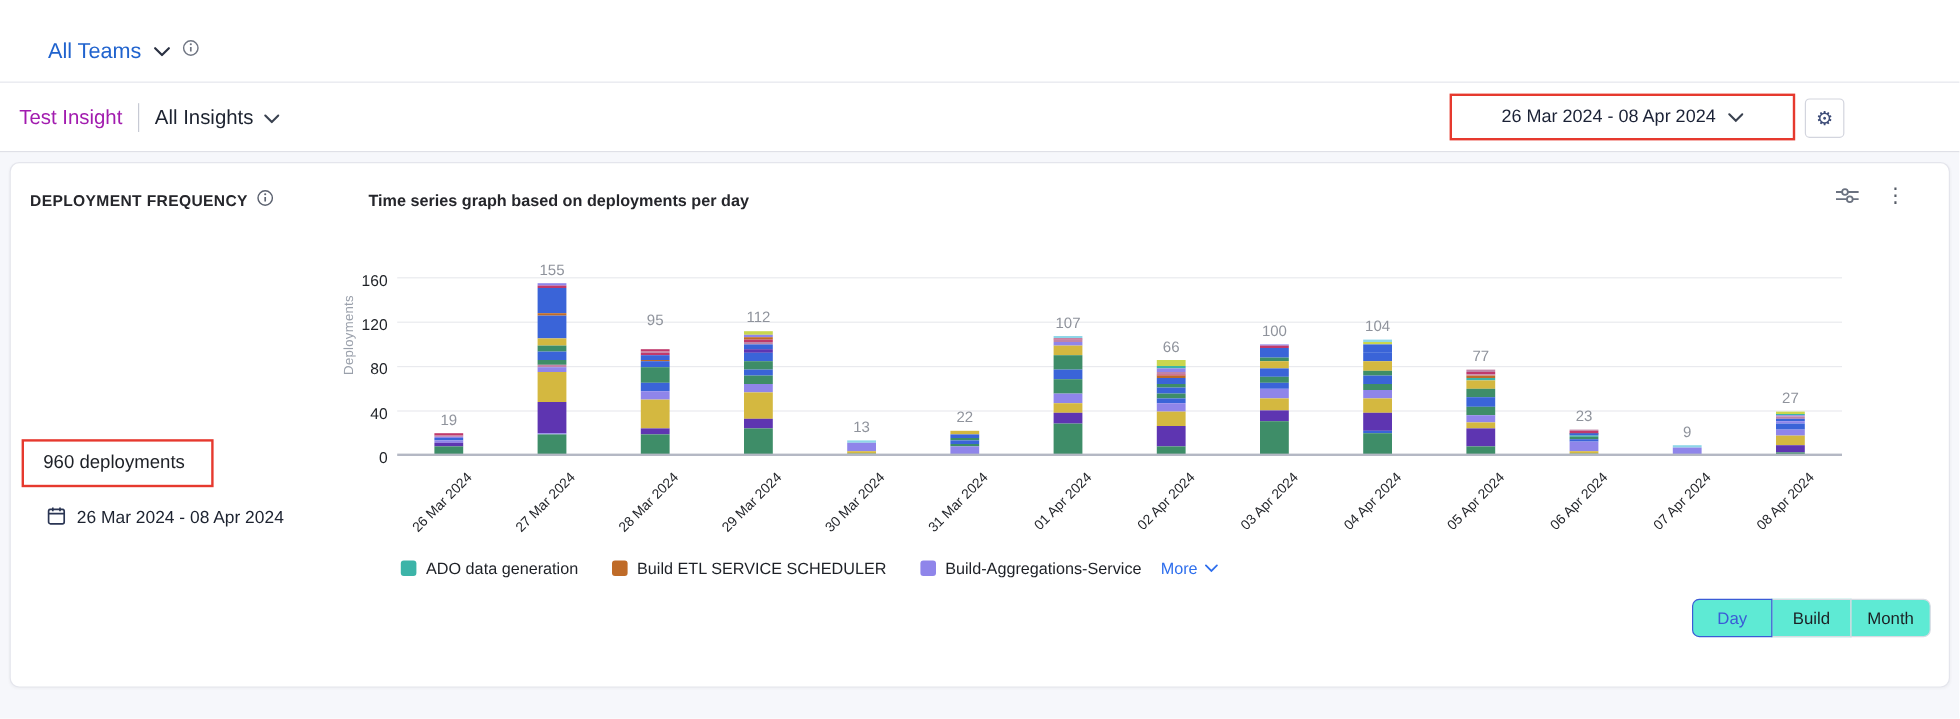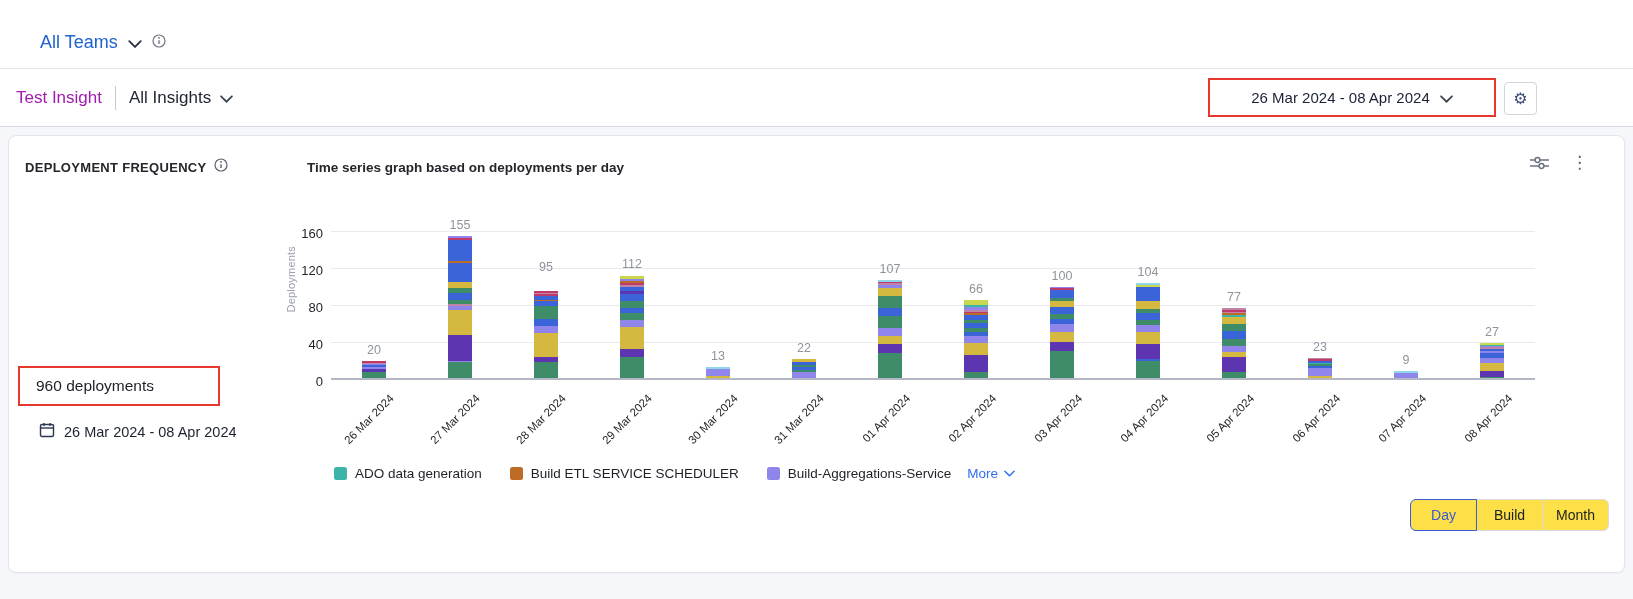--- a/index.html
+++ b/index.html
@@ -38,21 +38,21 @@
   .widget-title { font-size:13px; font-weight:700; letter-spacing:.3px; color:#25262b; }
 
   .stat-box { position:absolute; left:9px; top:112px; width:202px; height:106px;
     border:2px solid #e6392e; padding:10px 16px 0 16px; }
   .stat-line { display:flex; align-items:baseline; gap:8px; }
   .stat-value { font-size:34px; font-weight:500; color:#1f2126; }
   .stat-unit { font-size:16px; color:#4b5a7e; }
   .badge { display:inline-block; margin-top:9px; background:#52a31f; color:#fff; font-size:13.5px;
     font-weight:700; letter-spacing:.4px; padding:4px 14px; border-radius:14px; }
 
-  .total-box { position:absolute; left:9px; top:230px; width:202px; height:40px;
+  .total-box { position:absolute; left:9px; top:230px; width:160px; height:40px;
     border:2px solid #e6392e; display:flex; align-items:center; padding-left:16px; }
   .total-text { font-size:15.5px; color:#1d2026; }
 
   .calendar-row { position:absolute; left:30px; top:286px; display:flex; align-items:center; gap:9px;
     font-size:14.5px; color:#1d2330; }
 
   .chart-title { position:absolute; left:298px; top:24px; font-size:13.5px; font-weight:700; color:#25262b; }
   .chart-icons { position:absolute; right:36px; top:18px; display:flex; align-items:center; gap:22px; }
   .kebab { font-size:17px; color:#565c67; line-height:1; cursor:pointer; }
   .sliders-icon { cursor:pointer; display:flex; }
@@ -76,21 +76,21 @@
   
   .chart-legend { position:absolute; left:325px; top:330px; display:flex; align-items:center; gap:28px; }
   .legend-item { display:flex; align-items:center; gap:8px; cursor:pointer; }
   .legend-swatch { width:13px; height:13px; border-radius:2.5px; }
   .legend-label { font-size:13.5px; color:#1d2026; }
   .legend-more { display:flex; align-items:center; gap:6px; color:#2f6fed; font-size:13.5px;
     cursor:pointer; margin-left:-12px; }
 
   
   .granularity { position:absolute; right:15px; top:363px; display:flex; }
-  .gran-btn { width:67px; height:32px; background:#fde047; border:1px solid #d8dae2; margin-left:-1px;
+  .gran-btn { width:67px; height:32px; background:#5eead4; border:1px solid #d8dae2; margin-left:-1px;
     font-size:14px; color:#1c2024; display:flex; align-items:center; justify-content:center;
     cursor:pointer; font-family:inherit; }
   .gran-btn:first-child { border-radius:6px 0 0 6px; margin-left:0; }
   .gran-btn:last-child { border-radius:0 6px 6px 0; }
   .gran-btn.selected { color:#3b5bd6; border-color:#3b5bd6; z-index:2; }
 </style>
 </head>
 <body>
 
 <header class="topbar">
@@ -200,21 +200,21 @@
           <div class="bar-slot">
             <div class="bar-stack" style="height: 17.575px;">
               <div class="seg" style="height: 7.4px; background: rgb(62, 141, 104);"></div>
               <div class="seg" style="height: 2.775px; background: rgb(94, 53, 177);"></div>
               <div class="seg" style="height: 2.3125px; background: rgb(143, 133, 234);"></div>
               <div class="seg" style="height: 1.3875px; background: rgb(58, 100, 216);"></div>
               <div class="seg" style="height: 1.3875px; background: rgb(143, 133, 234);"></div>
               <div class="seg" style="height: 0.925px; background: rgb(192, 132, 168);"></div>
               <div class="seg" style="height: 1.3875px; background: rgb(192, 57, 107);"></div>
             </div>
-            <div class="bar-value" style="bottom: 22.575px;">20</div>
+            <div class="bar-value" style="bottom: 22.575px;">19</div>
             <div class="bar-xlabel">26 Mar 2024</div>
           </div>
           <div class="bar-slot">
             <div class="bar-stack" style="height: 143.375px;">
               <div class="seg" style="height: 16.65px; background: rgb(62, 141, 104);"></div>
               <div class="seg" style="height: 1.85px; background: rgb(143, 133, 234);"></div>
               <div class="seg" style="height: 25.9px; background: rgb(94, 53, 177);"></div>
               <div class="seg" style="height: 24.975px; background: rgb(212, 184, 64);"></div>
               <div class="seg" style="height: 3.7px; background: rgb(143, 133, 234);"></div>
               <div class="seg" style="height: 1.85px; background: rgb(192, 132, 168);"></div>

